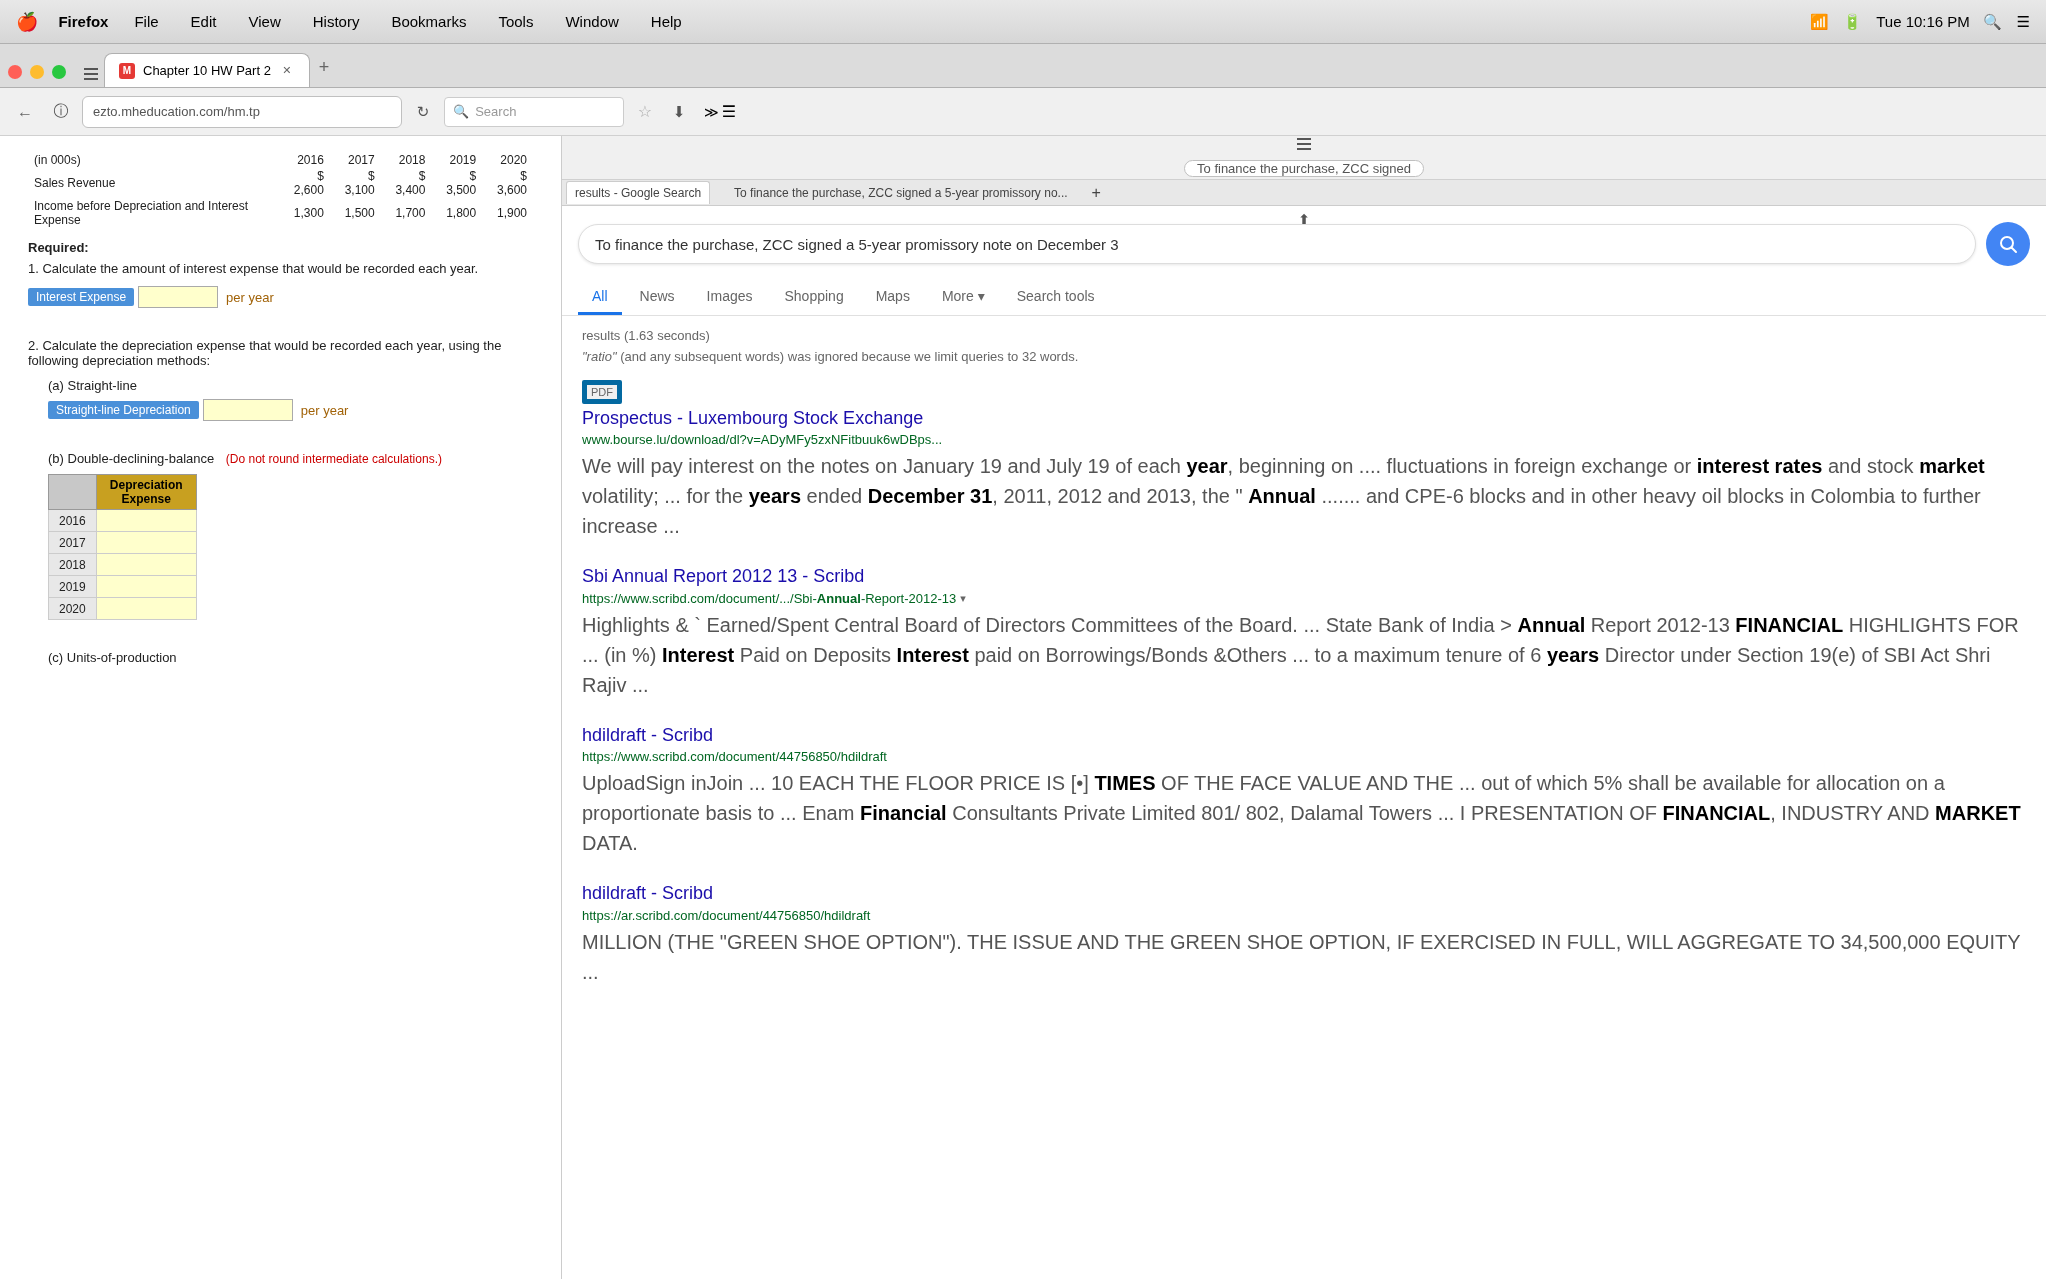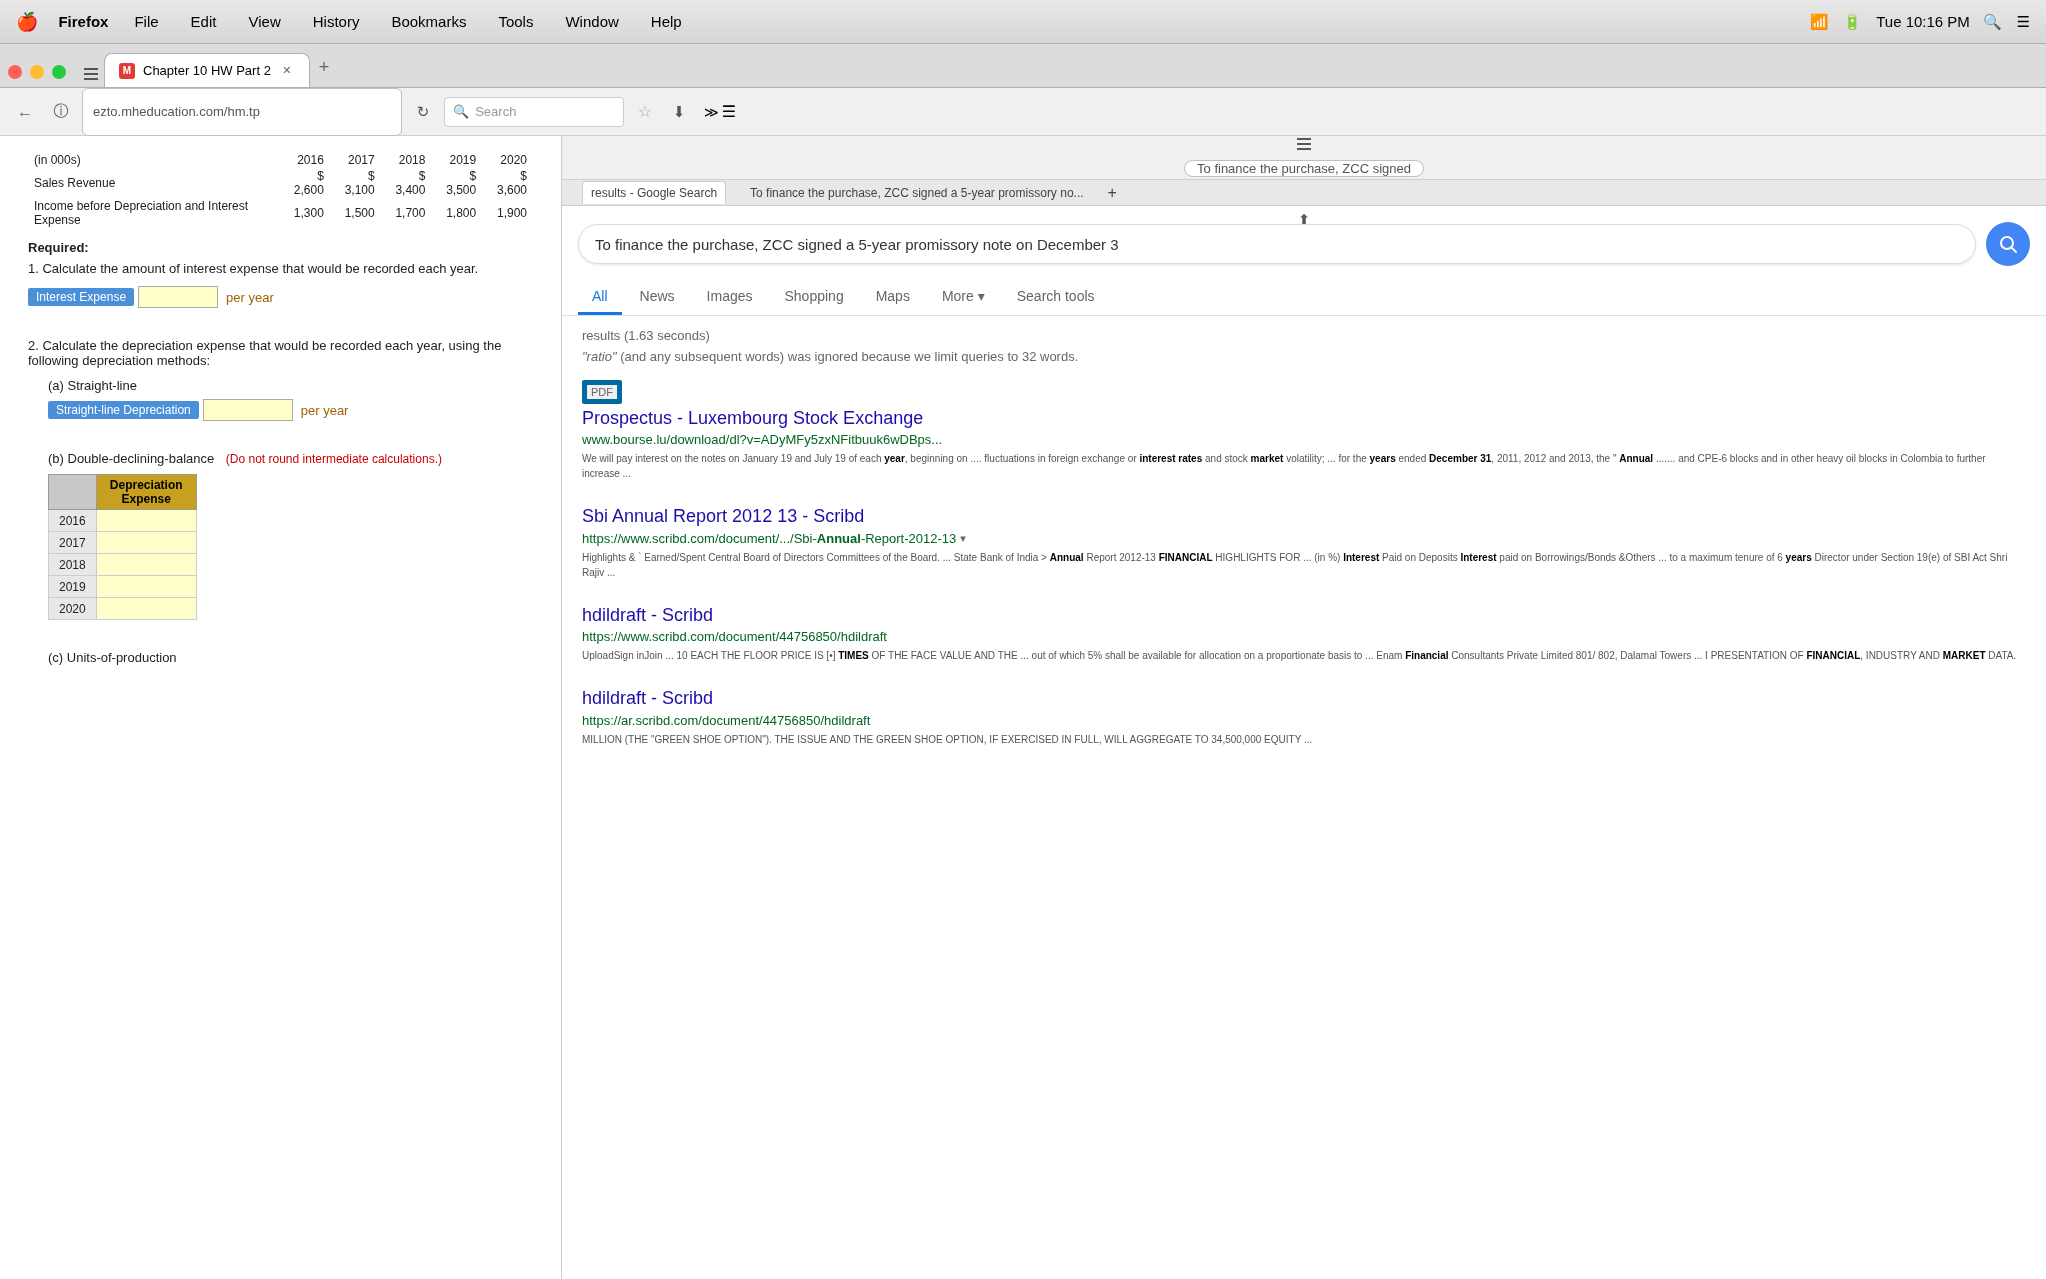--- a/index.html
+++ b/index.html
@@ -126,21 +126,21 @@
       display: flex;
       align-items: center;
       justify-content: center;
       color: #666;
       font-size: 16px;
       cursor: pointer;
       border-radius: 4px;
     }
     .address-input {
       flex: 1;
-      height: 48px;
+      height: 32px;
       background: #fff;
       border: 1px solid #c0c0c0;
       border-radius: 6px;
       padding: 0 10px;
       font-size: 13px;
       color: #333;
       display: flex;
       align-items: center;
       gap: 6px;
     }
@@ -272,21 +272,21 @@
       display: flex;
       align-items: center;
       gap: 4px;
     }
     .result-url .dropdown-arrow {
       color: #666;
       font-size: 11px;
       cursor: pointer;
     }
     .result-snippet {
-      font-size: 10px;
+      font-size: 20px;
       color: #545454;
       line-height: 1.5;
     }
     .result-snippet strong { color: #000; font-weight: 600; }
 
     
     .hw-table {
       border-collapse: collapse;
       font-size: 12px;
       margin-bottom: 12px;
@@ -599,21 +599,21 @@
         <div class="toolbar-btn">
           <svg width="14" height="14" viewBox="0 0 14 14" fill="#555">
               <rect x="1" y="1" width="12" height="12" rx="1" fill="none" stroke="#555" stroke-width="1.5"></rect>
               <rect x="3" y="4" width="8" height="1.5" fill="#555"></rect>
               <rect x="3" y="7" width="8" height="1.5" fill="#555"></rect>
               <rect x="3" y="10" width="5" height="1.5" fill="#555"></rect>
             </svg>
         </div>
       </div>
 
-      <div style="height:26px;background:#e8e8e8;border-bottom:1px solid #ccc;display:flex;align-items:center;padding:0 20px;font-size:12px;color:#444;gap:16px;">
+      <div style="height:26px;background:#e8e8e8;border-bottom:1px solid #ccc;display:flex;align-items:center;padding:0 4px;font-size:12px;color:#444;gap:16px;">
         <span style="cursor:pointer;padding:4px 8px;background:#fff;border:1px solid #ccc;border-bottom:none;border-radius:3px 3px 0 0;font-size:12px;">results - Google Search</span>
         <span style="cursor:pointer;padding:4px 8px;font-size:12px;white-space:nowrap;overflow:hidden;text-overflow:ellipsis;max-width:350px;">To finance the purchase, ZCC signed a 5-year promissory no...</span>
         <span style="font-size:16px;cursor:pointer;">+</span>
       </div>
 
       <div class="google-header">
         <div class="google-search-bar">
           <div class="google-search-input">
             <span style="font-size:15px;color:#333;white-space:nowrap;overflow:hidden;text-overflow:ellipsis;">To finance the purchase, ZCC signed a 5-year promissory note on December 3</span>
           </div>

